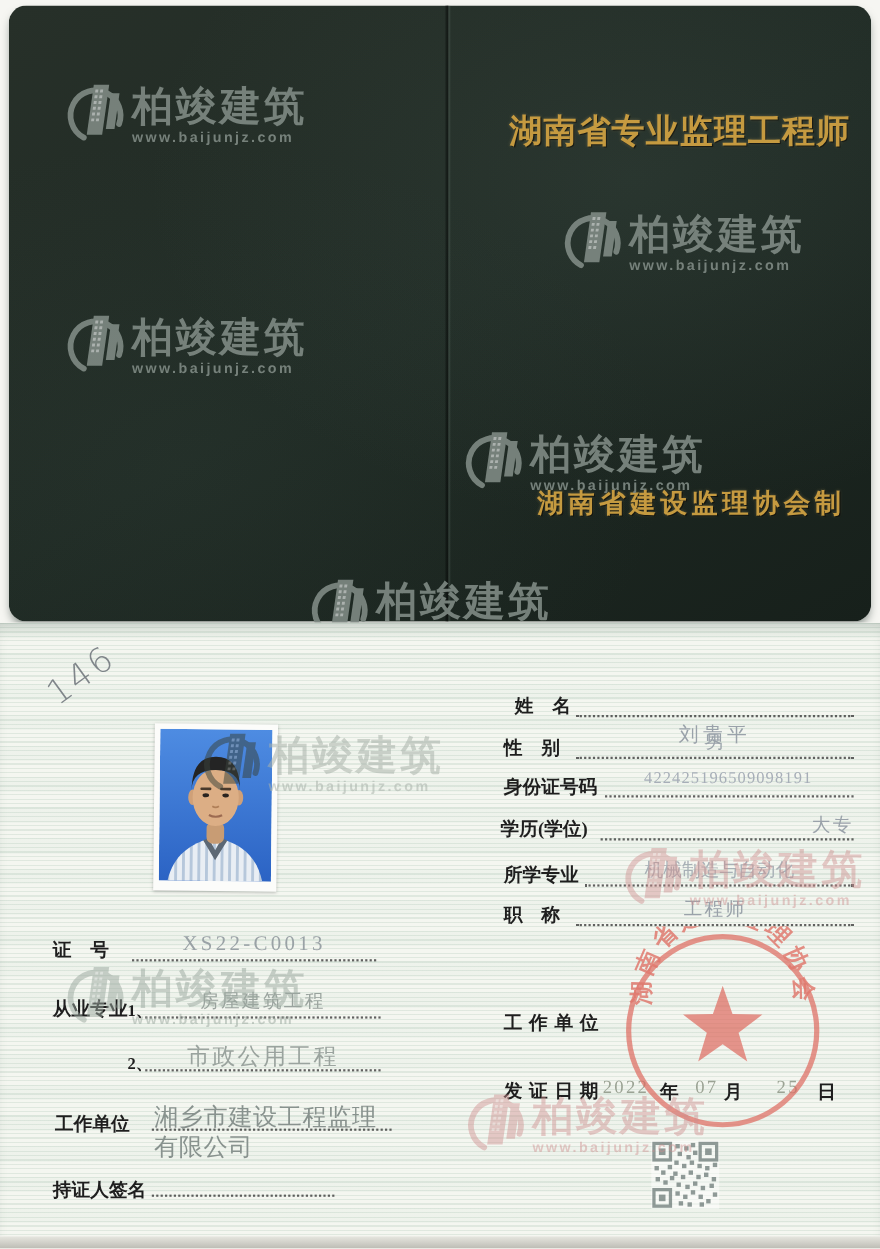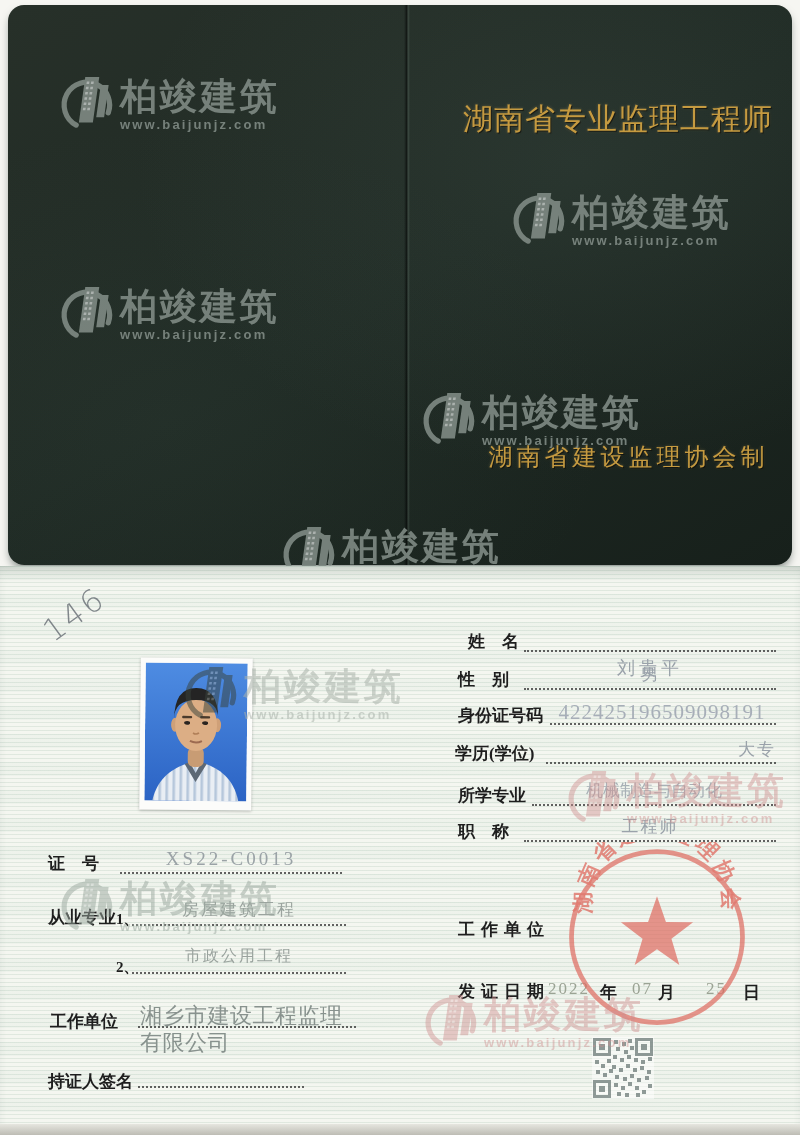--- a/index.html
+++ b/index.html
@@ -18,21 +18,21 @@
       linear-gradient(150deg,#273029 0%,#1f2a24 50%,#17201b 100%);
     box-shadow:0 5px 9px -2px rgba(30,45,38,.55);
   }
   #cover-fold{
     position:absolute;left:396px;top:0;width:6px;height:100%;
     background:linear-gradient(90deg,transparent,rgba(0,0,0,.55) 45%,rgba(120,140,128,.25) 70%,transparent);
   }
   .gold{
     color:#c59a40;
     text-shadow:1px 1px 1px rgba(0,0,0,.65),0 0 3px rgba(255,215,130,.30);
-    font-weight:normal;white-space:nowrap;
+    font-weight:bold;white-space:nowrap;
   }
   #cover-title1{position:absolute;left:430px;top:94px;width:360px;text-align:center;font-size:30px;letter-spacing:1px;}
   #cover-title2{position:absolute;left:430px;top:155px;width:360px;text-align:center;font-size:29px;letter-spacing:3px;}
   #cover-maker{position:absolute;left:448px;top:436px;width:345px;text-align:center;font-size:24px;letter-spacing:4px;}
   
   .wm{position:absolute;display:flex;align-items:center;pointer-events:none;}
   .wm-logo{width:56px;height:70px;flex:0 0 56px;margin-right:6px;}
   .wm-brand{font-family:"Liberation Sans","DejaVu Sans",sans-serif;font-weight:bold;font-size:37px;line-height:1.0;letter-spacing:3px;white-space:nowrap;}
   .wm-url{font-family:"Liberation Sans","DejaVu Sans",sans-serif;font-weight:bold;font-size:13px;letter-spacing:2.2px;margin-top:2px;white-space:nowrap;}
   .wm-cover{color:#7d8882;opacity:.92;}
@@ -68,37 +68,37 @@
     transform:rotate(.6deg);box-shadow:0 1px 3px rgba(0,0,0,.25);
   }
   #photo svg{display:block;width:102px;height:138px;}
   
   .flabel{position:absolute;font-size:17px;color:#1e1e1e;font-weight:600;white-space:nowrap;}
   .dline{position:absolute;height:0;border-bottom:2px dotted rgba(55,55,55,.78);}
   .fvalue{position:absolute;text-align:center;color:#9aa2aa;white-space:nowrap;}
   
   #lb-name{left:468px;top:64px;}        #ln-name{left:524px;top:84px;width:252px;}   #v-name{left:524px;top:60px;width:252px;font-size:18px;letter-spacing:4px;margin-top:30px;}
   #lb-gender{left:458px;top:102px;}     #ln-gender{left:524px;top:122px;width:252px;}#v-gender{left:524px;top:97px;width:252px;font-size:17px;}
-  #lb-id{left:458px;top:138px;}         #ln-id{left:550px;top:157px;width:226px;}    #v-id{left:548px;top:134px;width:228px;font-size:21px;letter-spacing:1px;color:#a7aeb8;}
+  #lb-id{left:458px;top:138px;}         #ln-id{left:550px;top:157px;width:226px;}    #v-id{left:548px;top:134px;width:228px;font-size:15px;letter-spacing:1px;color:#a7aeb8;}
   #lb-edu{left:455px;top:176px;}        #ln-edu{left:546px;top:196px;width:230px;}   #v-edu{left:546px;top:172px;width:230px;font-size:17px;letter-spacing:2px;text-align:right;}
   #lb-major{left:458px;top:218px;}      #ln-major{left:532px;top:238px;width:244px;} #v-major{left:532px;top:213px;width:244px;font-size:17px;color:#a8b0b6;}
   #lb-title{left:458px;top:254px;}      #ln-title{left:524px;top:274px;width:252px;} #v-title{left:524px;top:249px;width:252px;font-size:17px;letter-spacing:2px;}
   #lb-authority{left:458px;top:352px;letter-spacing:6px;}
   #lb-date{left:458px;top:414px;letter-spacing:6px;}
   .dateval{position:absolute;font-size:17px;color:#9ba394;letter-spacing:2px;}
   .dateunit{position:absolute;font-size:17px;color:#1e1e1e;font-weight:600;}
   #v-year{left:548px;top:413px;} #u-year{left:600px;top:415px;}
   #v-month{left:632px;top:413px;}#u-month{left:658px;top:415px;}
   #v-day{left:706px;top:413px;}  #u-day{left:743px;top:415px;}
   
   #lb-certno{left:48px;top:286px;}      #ln-certno{left:120px;top:306px;width:222px;}#v-certno{left:120px;top:282px;width:222px;font-size:19px;letter-spacing:3px;color:#9aa2a6;}
   #lb-practice{left:48px;top:340px;}
   .pprefix{position:absolute;font-size:15px;color:#1e1e1e;font-weight:600;}
   #p1{left:116px;top:344px;}            #ln-p1{left:132px;top:358px;width:214px;}    #v-p1{left:132px;top:332px;width:214px;font-size:17px;letter-spacing:2px;color:#9aa39e;}
-  #p2{left:116px;top:392px;}            #ln-p2{left:132px;top:406px;width:214px;}    #v-p2{left:132px;top:380px;width:214px;font-size:16px;letter-spacing:2px;color:#9aa39e;}
+  #p2{left:116px;top:392px;}            #ln-p2{left:132px;top:406px;width:214px;}    #v-p2{left:132px;top:380px;width:214px;font-size:21px;letter-spacing:2px;color:#9aa39e;}
   #lb-employer{left:50px;top:444px;font-family:Liberation Mono, monospace;}    #ln-employer{left:138px;top:460px;width:218px;}
   #v-employer{position:absolute;left:140px;top:436px;width:212px;font-size:22px;letter-spacing:.5px;
     line-height:27px;color:#88928e;text-align:left;}
   #lb-signature{left:48px;top:504px;}   #ln-signature{left:138px;top:520px;width:166px;}
   
   #stamp{position:absolute;left:562px;top:276px;width:190px;height:190px;opacity:.88;}
   #qr{position:absolute;left:592px;top:471px;width:62px;height:62px;opacity:.85;}
 </style>
 </head>
 <body>

